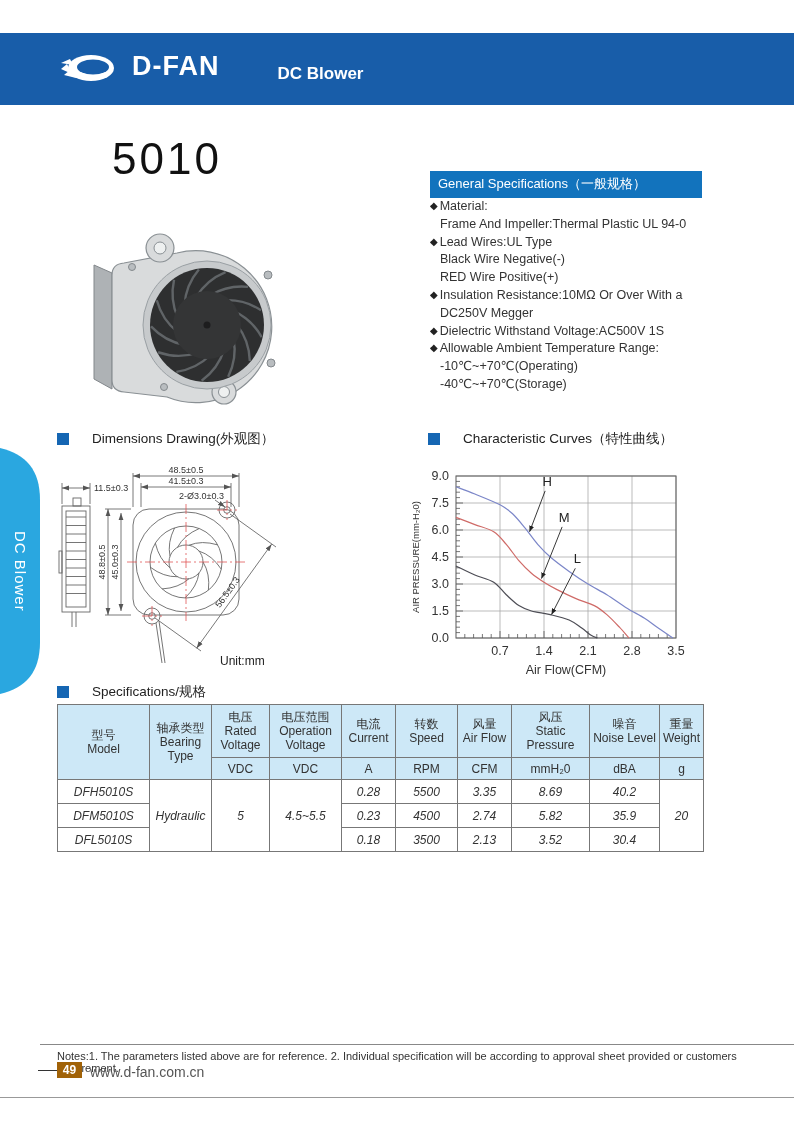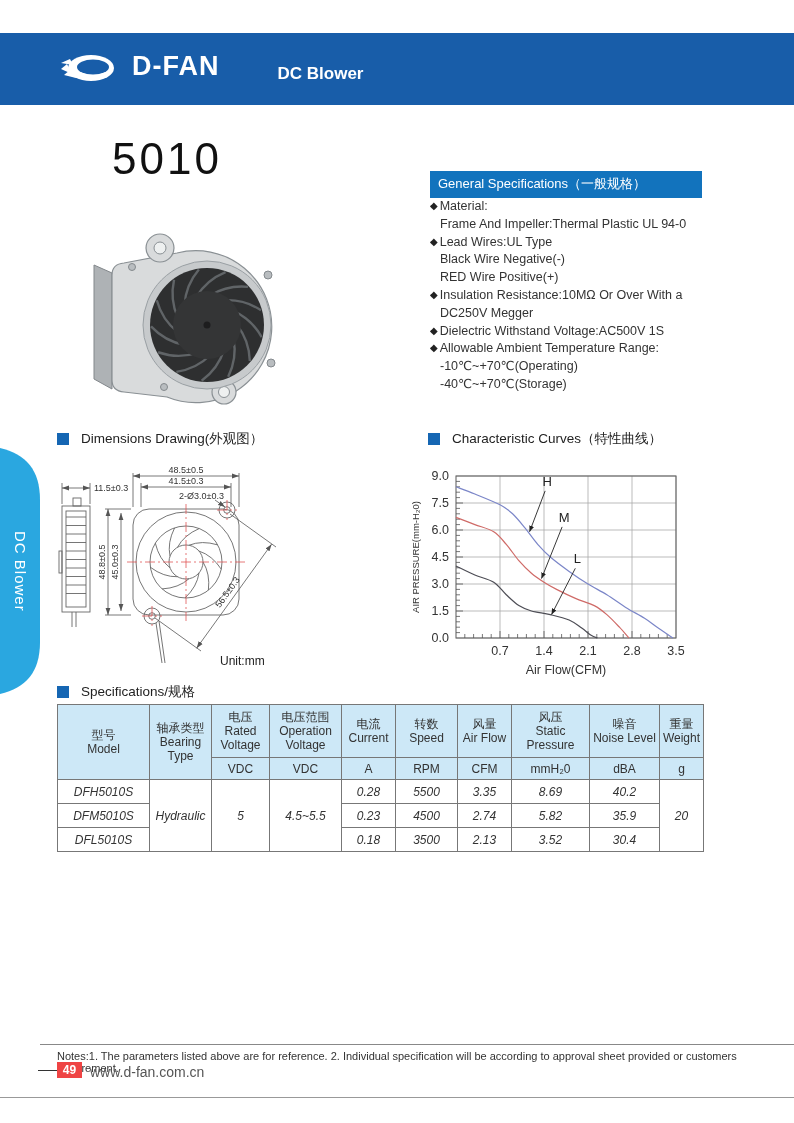--- a/index.html
+++ b/index.html
@@ -27,42 +27,42 @@
 
   
   .gspecs{position:absolute;left:430px;top:171px;width:272px;}
   .gs-bar{background:#1273bd;color:#fff;font-size:13px;padding:4px 8px 5px 8px;}
   .gs-list{font-size:12.5px;color:#333;line-height:17.8px;}
   .gs-line{white-space:nowrap;}
   .gs-line .dia{font-size:10px;margin-right:2px;position:relative;top:-1px;color:#222;}
   .gs-line.cont{padding-left:10px;}
 
   
-  .sec-title{position:absolute;display:flex;align-items:center;gap:12px;font-size:13.5px;color:#222;}
+  .sec-title{position:absolute;display:flex;align-items:center;gap:23px;font-size:13.5px;color:#222;}
   .sq{width:12px;height:12px;background:#1566b3;flex:0 0 auto;}
 
   
   .dims{position:absolute;left:57px;top:463px;}
   .chart{position:absolute;left:408px;top:450px;}
 
   
   .tbl-wrap{position:absolute;left:57px;top:704px;}
   .spec-table{border-collapse:collapse;table-layout:fixed;width:646px;font-size:12px;color:#333;
         text-align:center;}
   .spec-table th,.spec-table td{border:1px solid #777;font-weight:normal;padding:1px 1px;}
   .spec-table thead th{background:#cde8f7;line-height:14px;}
   .spec-table thead tr.hrow th{height:50px;}
   .spec-table thead tr.urow th{height:19px;}
   .spec-table tbody td{height:21px;font-style:italic;}
 
   
   .foot-line{position:absolute;left:40px;top:1044px;width:754px;border-top:1px solid #888;}
   .notes{position:absolute;left:57px;top:1050px;width:720px;font-size:11px;color:#333;}
   .page-tick{position:absolute;left:38px;top:1070px;width:19px;border-top:1px solid #333;}
-  .page-box{position:absolute;left:57px;top:1062px;width:25px;height:16px;background:#ef4444;color:#fff;
+  .page-box{position:absolute;left:57px;top:1062px;width:25px;height:16px;background:#a16207;color:#fff;
         font-size:12px;font-weight:bold;display:flex;align-items:center;justify-content:center;}
   .website{position:absolute;left:90px;top:1064px;font-size:14px;color:#555;}
   .bottom-line{position:absolute;left:0;top:1097px;width:794px;border-top:1px solid #999;}
 
   svg text{font-family:"Liberation Sans","DejaVu Sans",sans-serif;}
 </style>
 </head>
 <body>
 
 <div class="page">

